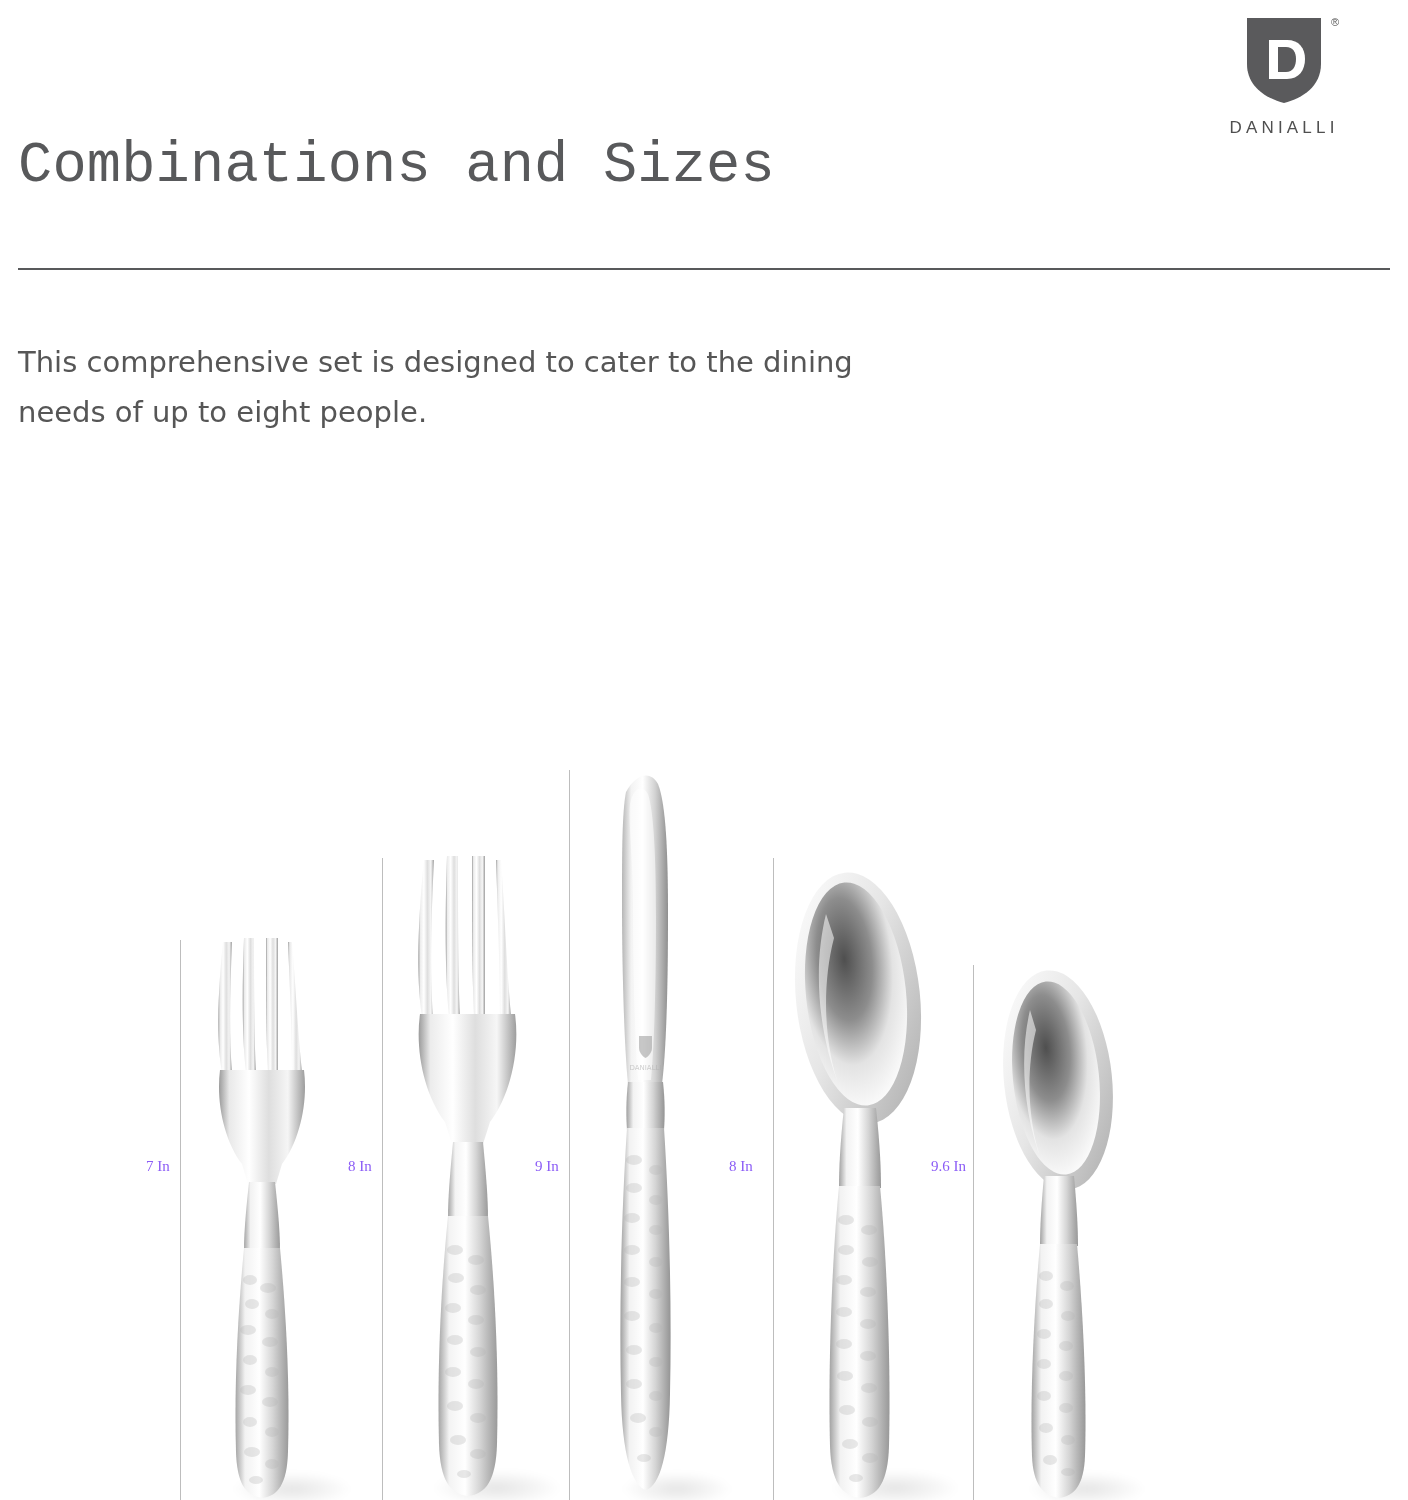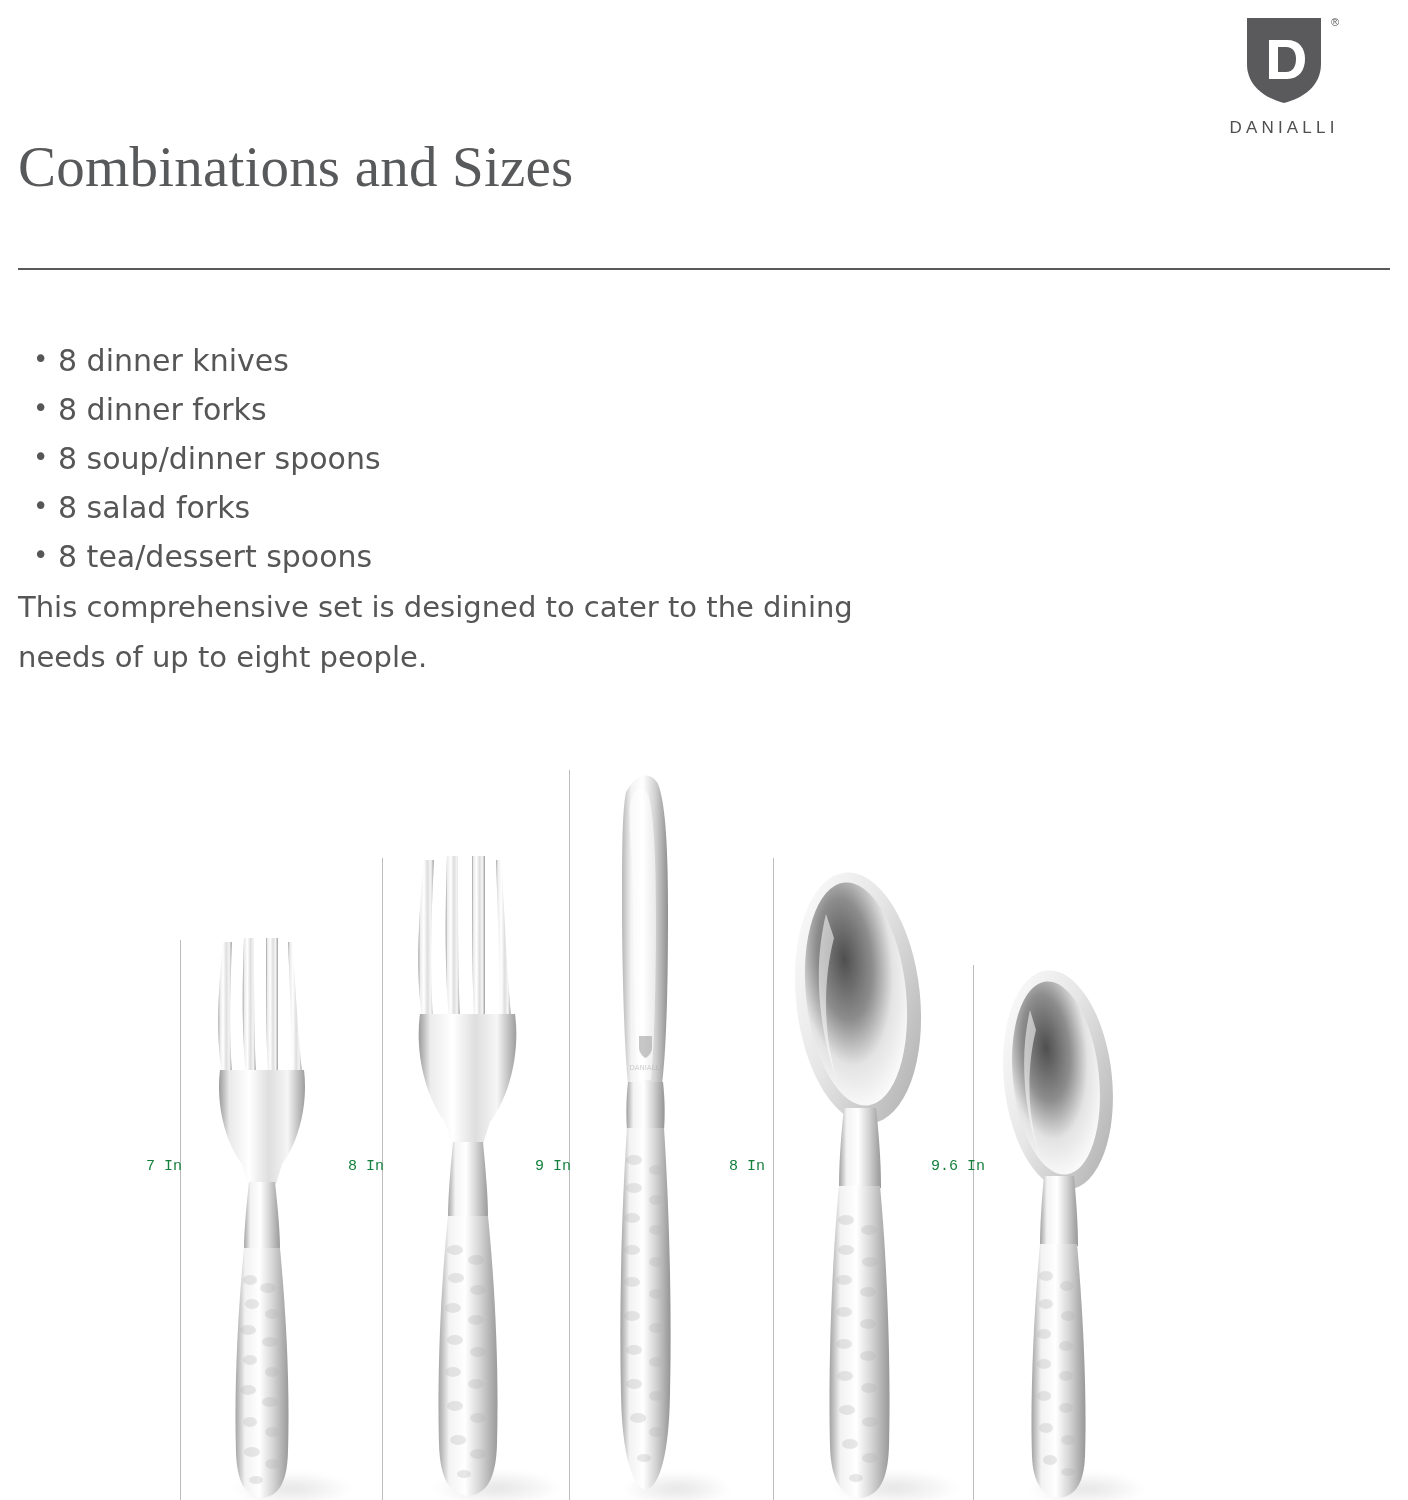--- a/index.html
+++ b/index.html
@@ -50,21 +50,21 @@
 
   
   .title {
     position: absolute;
     left: 18px;
     top: 134px;
     font-size: 57px;
     font-weight: 400;
     color: #58595b;
     letter-spacing: 0.2px;
-    font-family: Liberation Serif, serif;
+    font-family: Liberation Mono, monospace;
   }
   .rule {
     position: absolute;
     left: 18px;
     top: 268px;
     width: 1372px;
     height: 2px;
     background: #58595b;
   }
 
@@ -114,22 +114,22 @@
     bottom: 0;
   }
   .tick {
     position: absolute;
     width: 1px;
     background: #bdbdbd;
   }
   .tick-label {
     position: absolute;
     font-size: 15px;
-    color: #15803d;
-    font-family: Liberation Mono, monospace;
+    color: #8b5cf6;
+    font-family: Liberation Serif, serif;
     white-space: nowrap;
   }
   .shadow {
     position: absolute;
     bottom: 0;
     background: radial-gradient(ellipse at center, rgba(0,0,0,0.10) 0%, rgba(0,0,0,0.0) 70%);
     filter: blur(3px);
   }
 </style>
 </head>
@@ -144,27 +144,20 @@
     </svg>
     <span class="brand-reg">®</span>
   </div>
   <div class="brand-name">DANIALLI</div>
 </div>
 
 <div class="title">Combinations and Sizes</div>
 <div class="rule"></div>
 
 <div class="copy">
-  <ul>
-    <li>8 dinner knives</li>
-    <li>8 dinner forks</li>
-    <li>8 soup/dinner spoons</li>
-    <li>8 salad forks</li>
-    <li>8 tea/dessert spoons</li>
-  </ul>
   <div class="para">This comprehensive set is designed to cater to the dining needs of up to eight people.</div>
 </div>
 
 <div class="figure">
 
   <div class="tick" style="left:180px; top:200px; height:560px;"></div>
   <div class="tick-label" style="left:146px; top:418px;">7 In</div>
 
   <div class="tick" style="left:382px; top:118px; height:642px;"></div>
   <div class="tick-label" style="left:348px; top:418px;">8 In</div>

